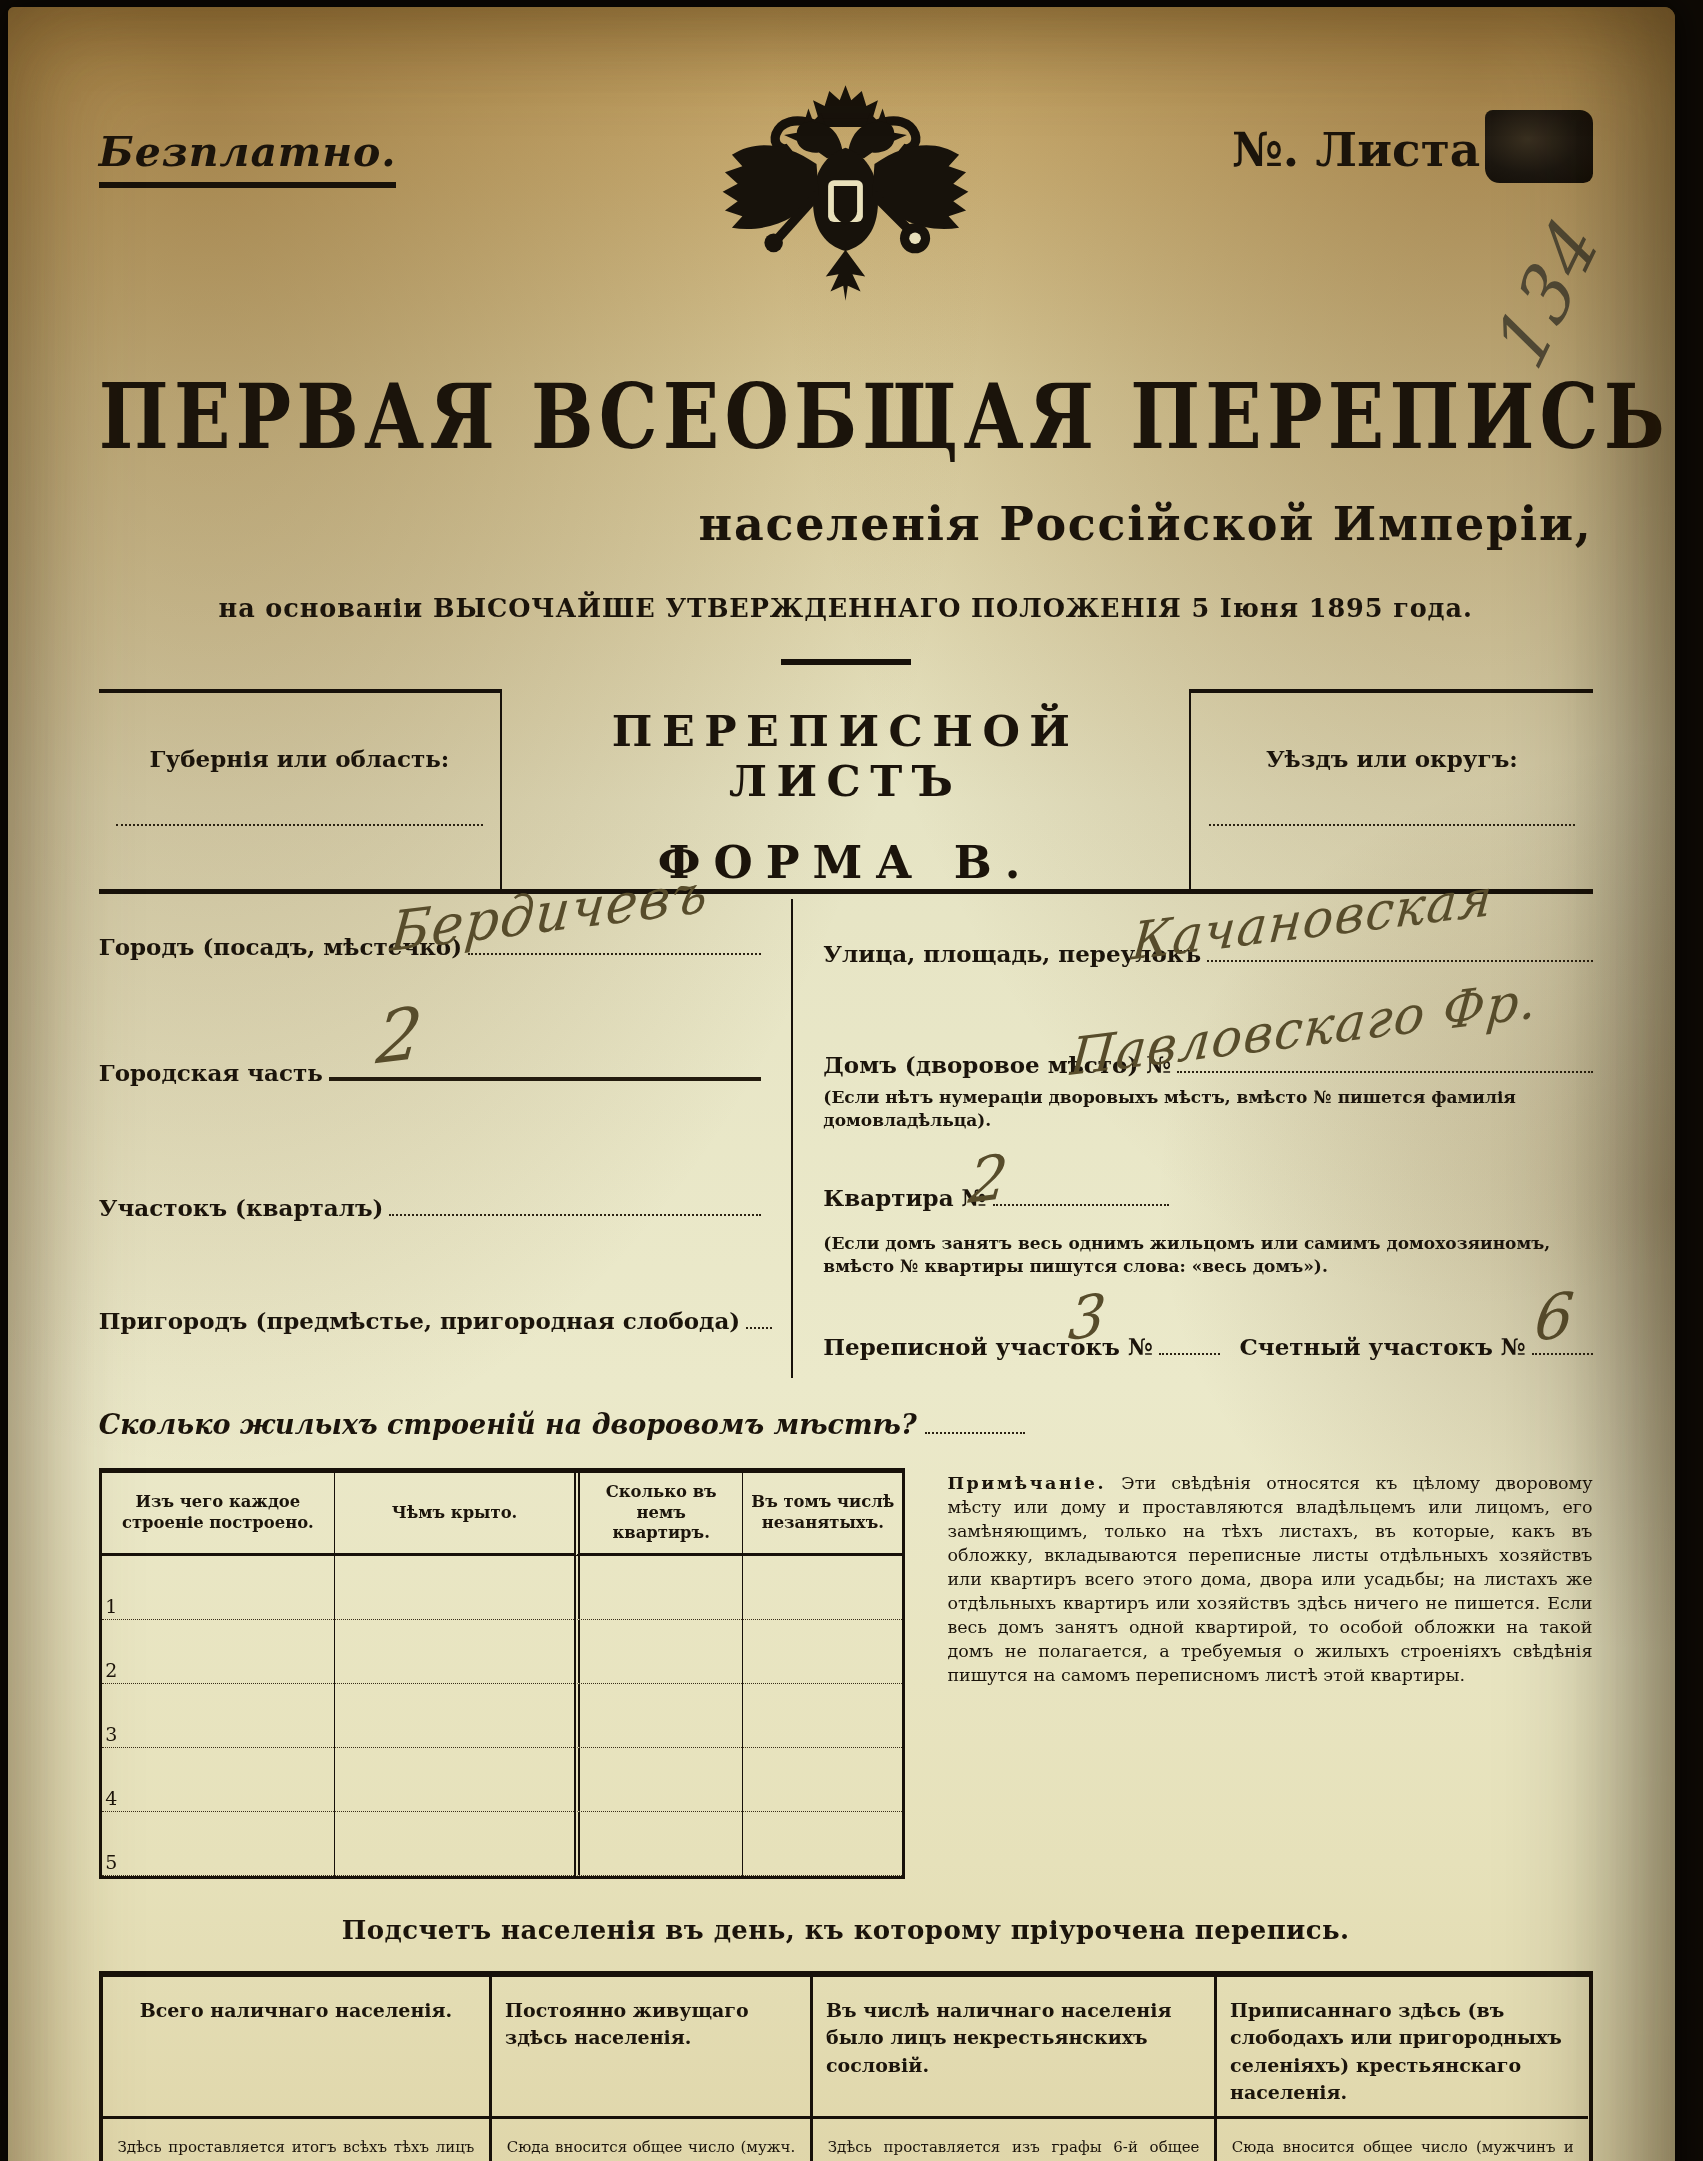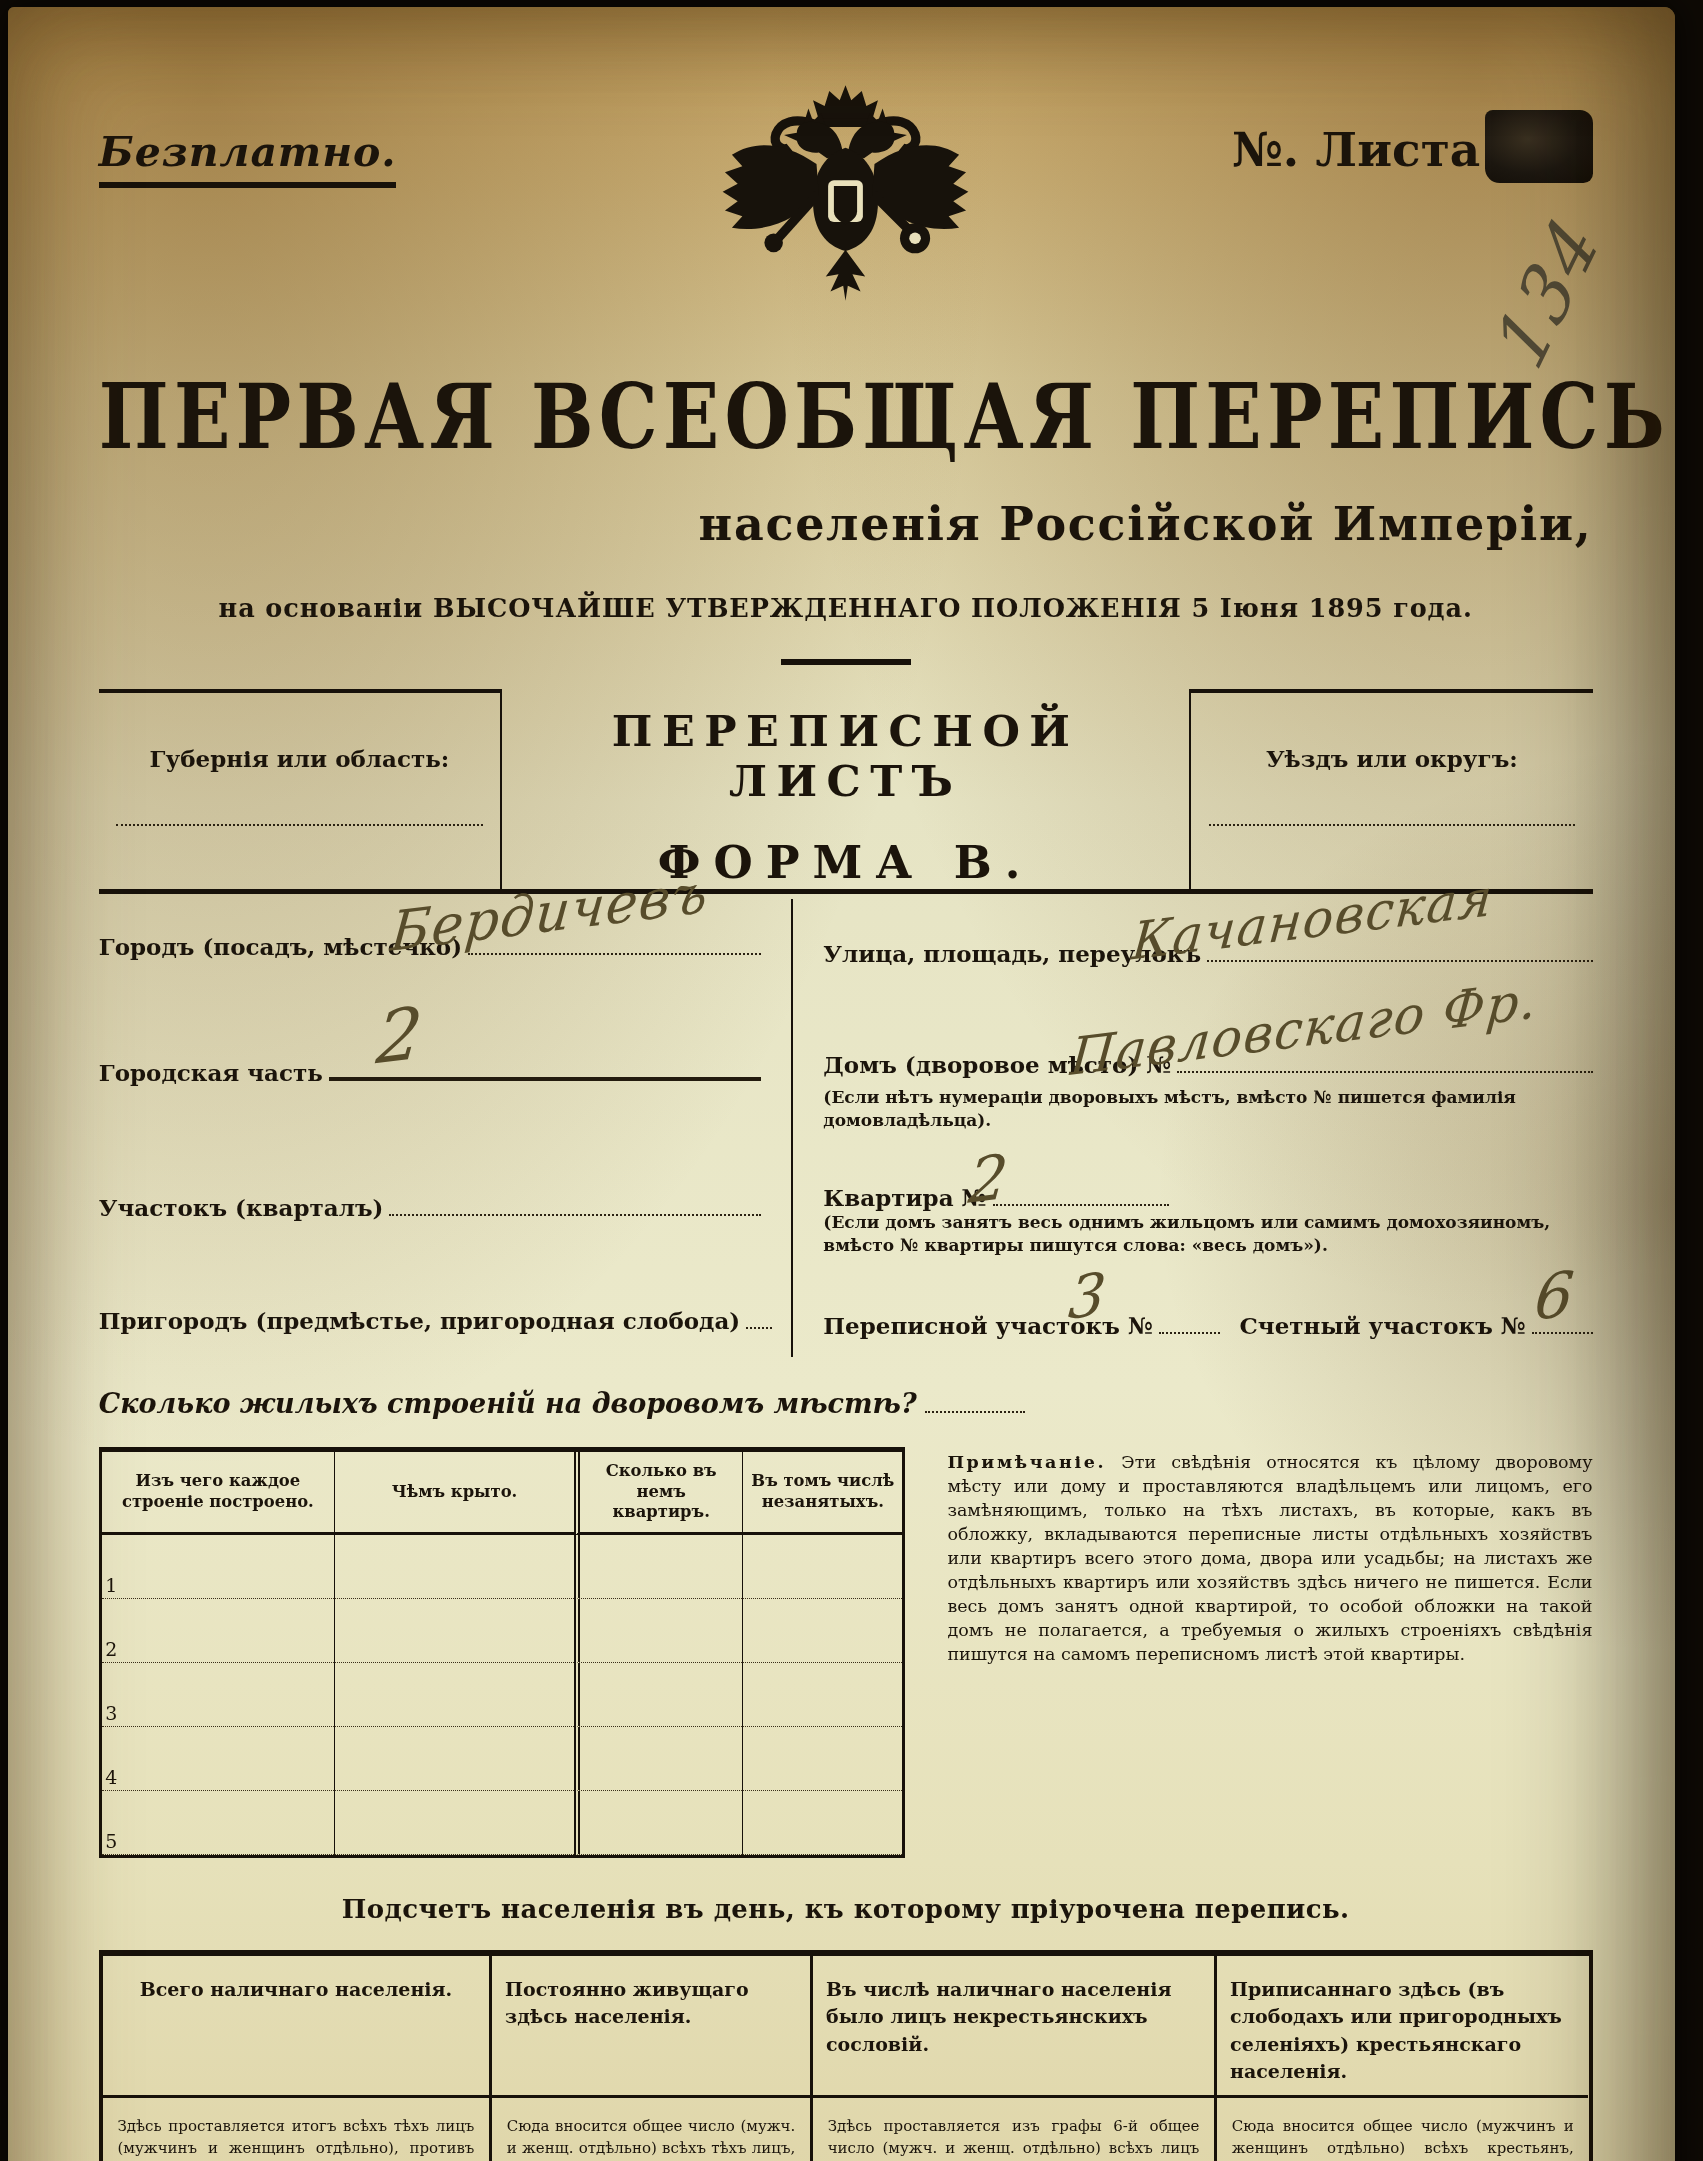--- a/index.html
+++ b/index.html
@@ -223,21 +223,21 @@
         <span>Домъ (дворовое мѣсто) №</span>
           <span class="dots"></span>
         <span class="hw" style="left:32%;top:-52px;font-size:51px;">Павловскаго Фр.</span>
       </div>
       <div class="fnote">(Если нѣтъ нумераціи дворовыхъ мѣстъ, вмѣсто № пишется фамилія домовладѣльца).</div>
       <div class="frow" style="margin-top:52px;width:45%;">
         <span>Квартира №</span>
           <span class="dots"></span>
         <span class="hw" style="left:42%;top:-41px;font-size:61px;">2</span>
       </div>
-      <div class="fnote" style="margin-top:0;">(Если домъ занятъ весь однимъ жильцомъ или самимъ домохозяиномъ, вмѣсто № квартиры пишутся слова: «весь домъ»).</div>
+      <div class="fnote" style="margin-top:21px;">(Если домъ занятъ весь однимъ жильцомъ или самимъ домохозяиномъ, вмѣсто № квартиры пишутся слова: «весь домъ»).</div>
       <div class="frow" style="margin-top:56px;text-align:right;">
         <span>Переписной участокъ №</span>
           <span class="dots" style="max-width:104px;"></span>
         <span class="hw" style="left:32%;top:-50px;font-size:58px;">3</span>
         <span style="margin-left:20px;">Счетный участокъ №</span>
           <span class="dots" style="max-width:95px;"></span>
         <span class="hw" style="right:17.3px;top:-52px;left:auto;font-size:61px;">6</span>
       </div>
     </div>
   </div>

